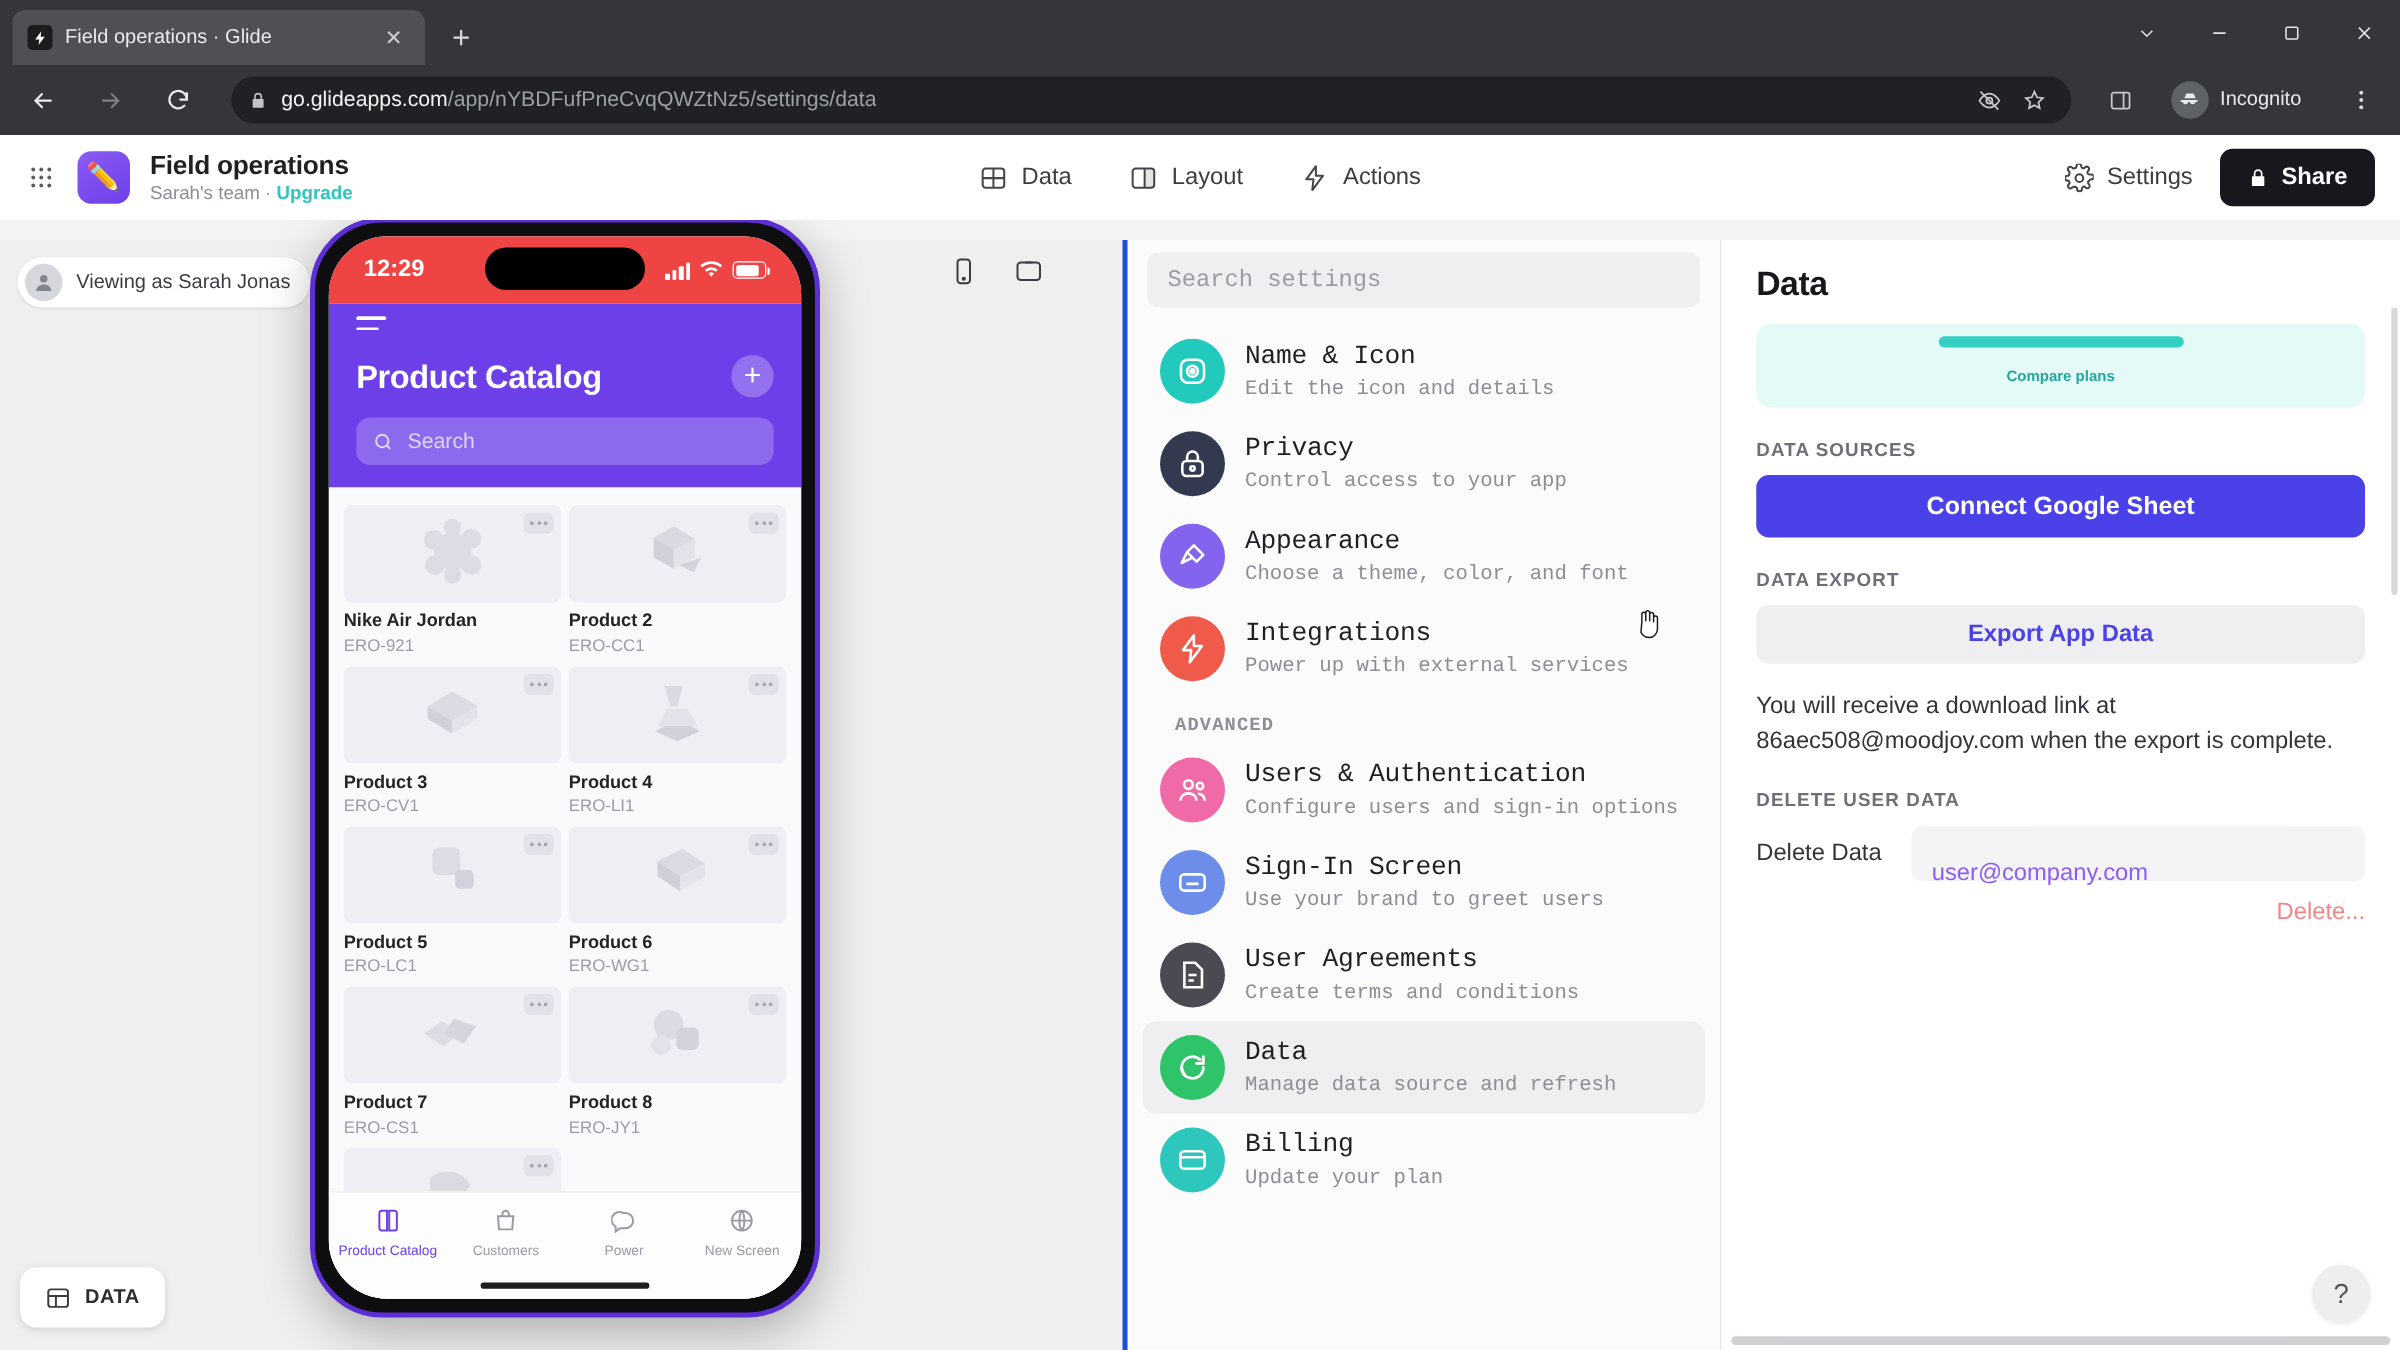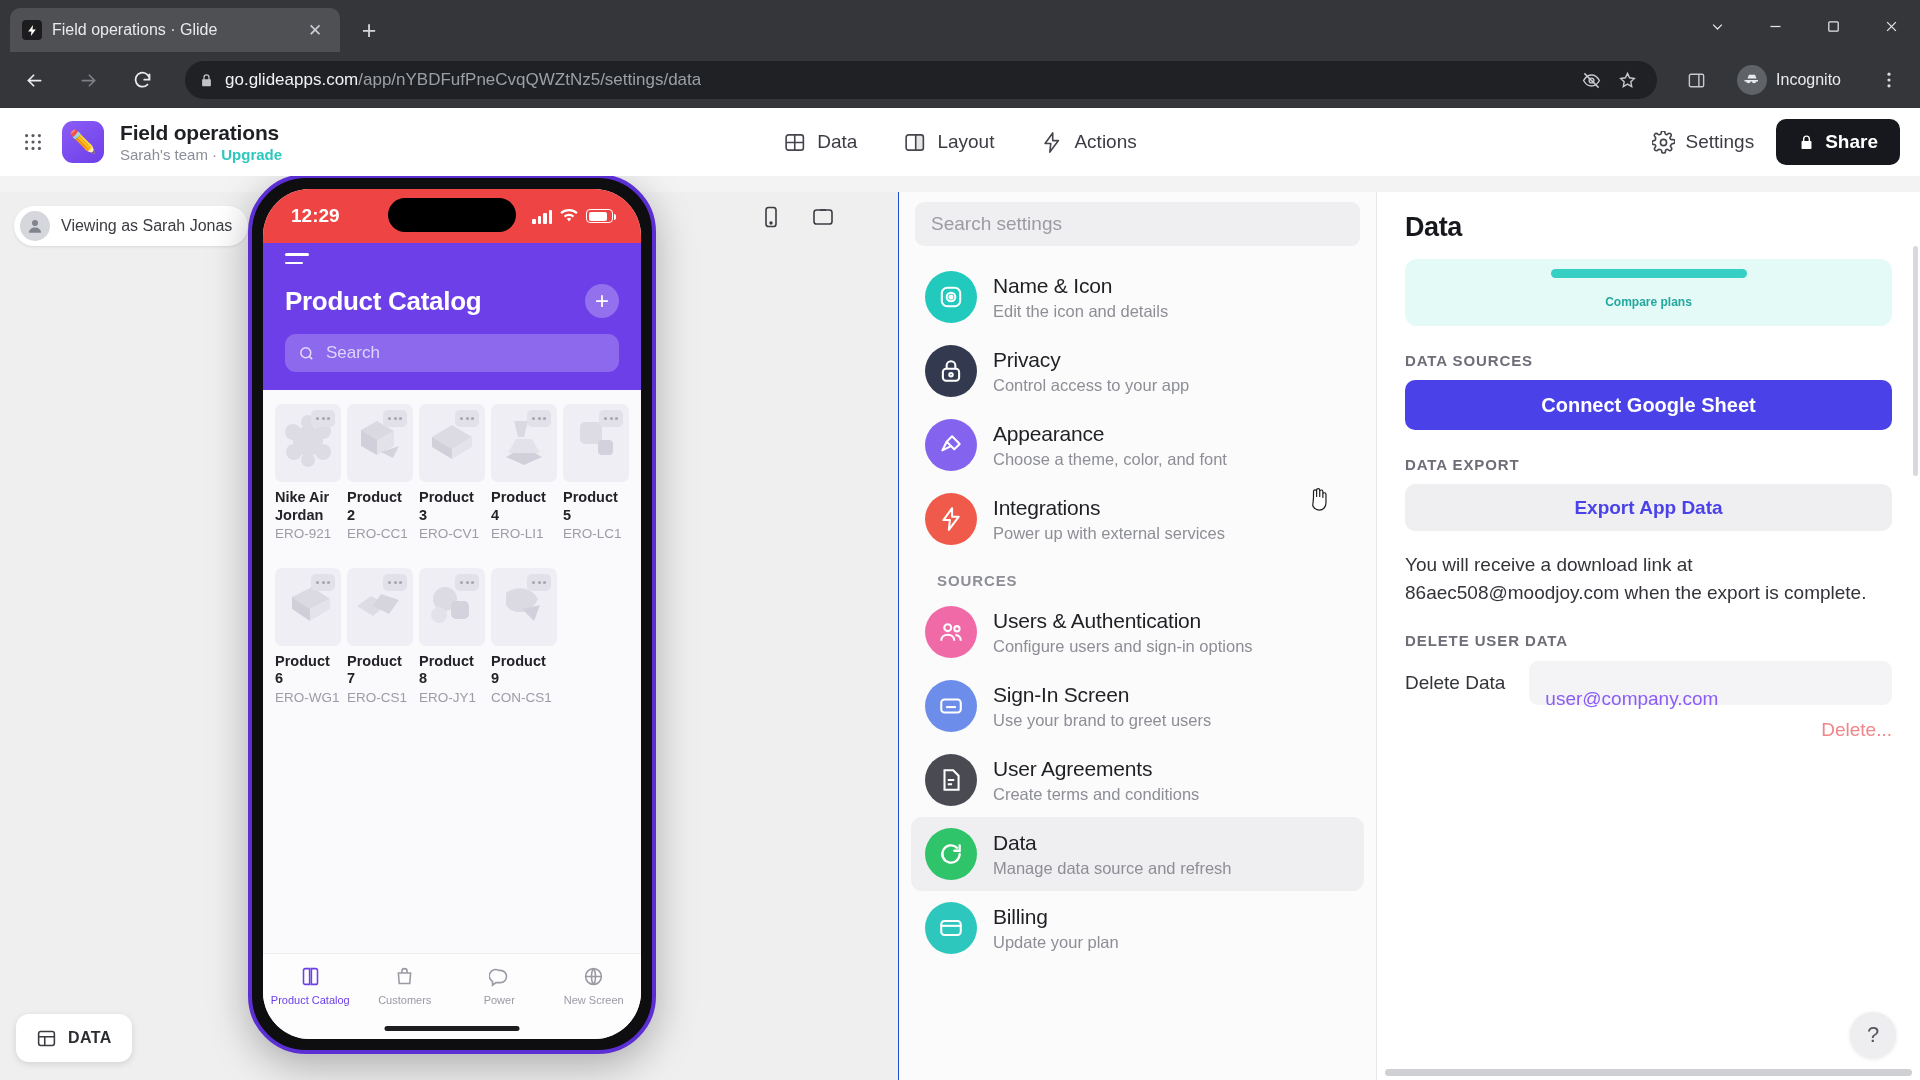--- a/index.html
+++ b/index.html
@@ -174,22 +174,22 @@
     align-items:center; justify-content:center; font-size:24px; font-weight:300;
   }
   .phone-search {
     margin-top:16px; background:rgba(255,255,255,.22); border-radius:11px;
     height:38px; display:flex; align-items:center; gap:11px; padding:0 13px;
   }
   .phone-search svg { width:17px; height:17px; color:#e3dbfb; }
   .phone-search span { color:#ded5fb; font-size:17px; }
 
   .prod-grid {
-    padding:14px 12px; display:grid; grid-template-columns:repeat(5,1fr);
-    gap:27px 6px; background:#faf9fc;
+    padding:14px 12px; display:grid; grid-template-columns:repeat(2,1fr);
+    gap:9px 6px; background:#faf9fc;
   }
   .prod-card { }
   .prod-thumb {
     height:78px; background:#f0eef5; border-radius:7px; position:relative;
     display:flex; align-items:center; justify-content:center; overflow:hidden;
   }
   .prod-thumb .shape { filter:blur(.4px); opacity:.92; }
   .dots-badge {
     position:absolute; right:6px; top:6px; background:#e2e0e8; border-radius:5px;
     width:24px; height:17px; display:flex; align-items:center; justify-content:center;
@@ -208,22 +208,22 @@
   .bn-item svg { width:21px; height:21px; color:#9a9aa4; }
   .bn-item span { font-size:11px; color:#9a9aa4; }
   .bn-item.active svg, .bn-item.active span { color:#6d3fe8; }
   .home-indicator {
     position:absolute; bottom:8px; left:50%; transform:translateX(-50%);
     width:135px; height:5px; border-radius:3px; background:#1d1d20;
   }
 
   
   .settings-col {
-    width:478px; flex:0 0 478px; background:#fbfbfb; border-left:1px solid #1d4ed8;
-    overflow:hidden; position:relative;
+    width:478px; flex:0 0 478px; background:#fbfbfb; border-left:4px solid #1d4ed8;
+    overflow:hidden; position:relative;font-family:Liberation Mono, monospace;
   }
   .search-settings {
     margin:10px 16px 8px; height:44px; background:#efeff1; border-radius:9px;
     display:flex; align-items:center; padding:0 16px;
   }
   .search-settings span { color:#9b9ca3; font-size:19px; }
 
   .settings-list { padding:6px 12px 0; }
   .set-item {
     display:flex; align-items:center; gap:16px; padding:11px 14px;
@@ -794,21 +794,21 @@
           <span class="set-ico" style="background:#f05a4a">
             <svg viewBox="0 0 24 24" fill="none" stroke="currentColor" stroke-width="1.9" stroke-linejoin="round">
               <path d="M13 2L5 13h6l-1 9 9-12h-6z"></path>
             </svg>
           </span>
           <span class="set-txt">
             <span class="set-title" style="display:block">Integrations</span>
             <span class="set-desc" style="display:block">Power up with external services</span>
           </span>
         </div>
-        <div class="section-label">SOURCES</div>
+        <div class="section-label">ADVANCED</div>
         <div class="set-item">
           <span class="set-ico" style="background:#f06aa8">
             <svg viewBox="0 0 24 24" fill="none" stroke="currentColor" stroke-width="1.9">
               <circle cx="9" cy="8" r="3.2"></circle>
               <path d="M3 20c0-3.4 2.7-5.5 6-5.5s6 2.1 6 5.5"></path>
               <circle cx="17.5" cy="9" r="2.4"></circle>
               <path d="M16 14.8c3 .2 5 2 5 5.2"></path>
             </svg>
           </span>
           <span class="set-txt">

